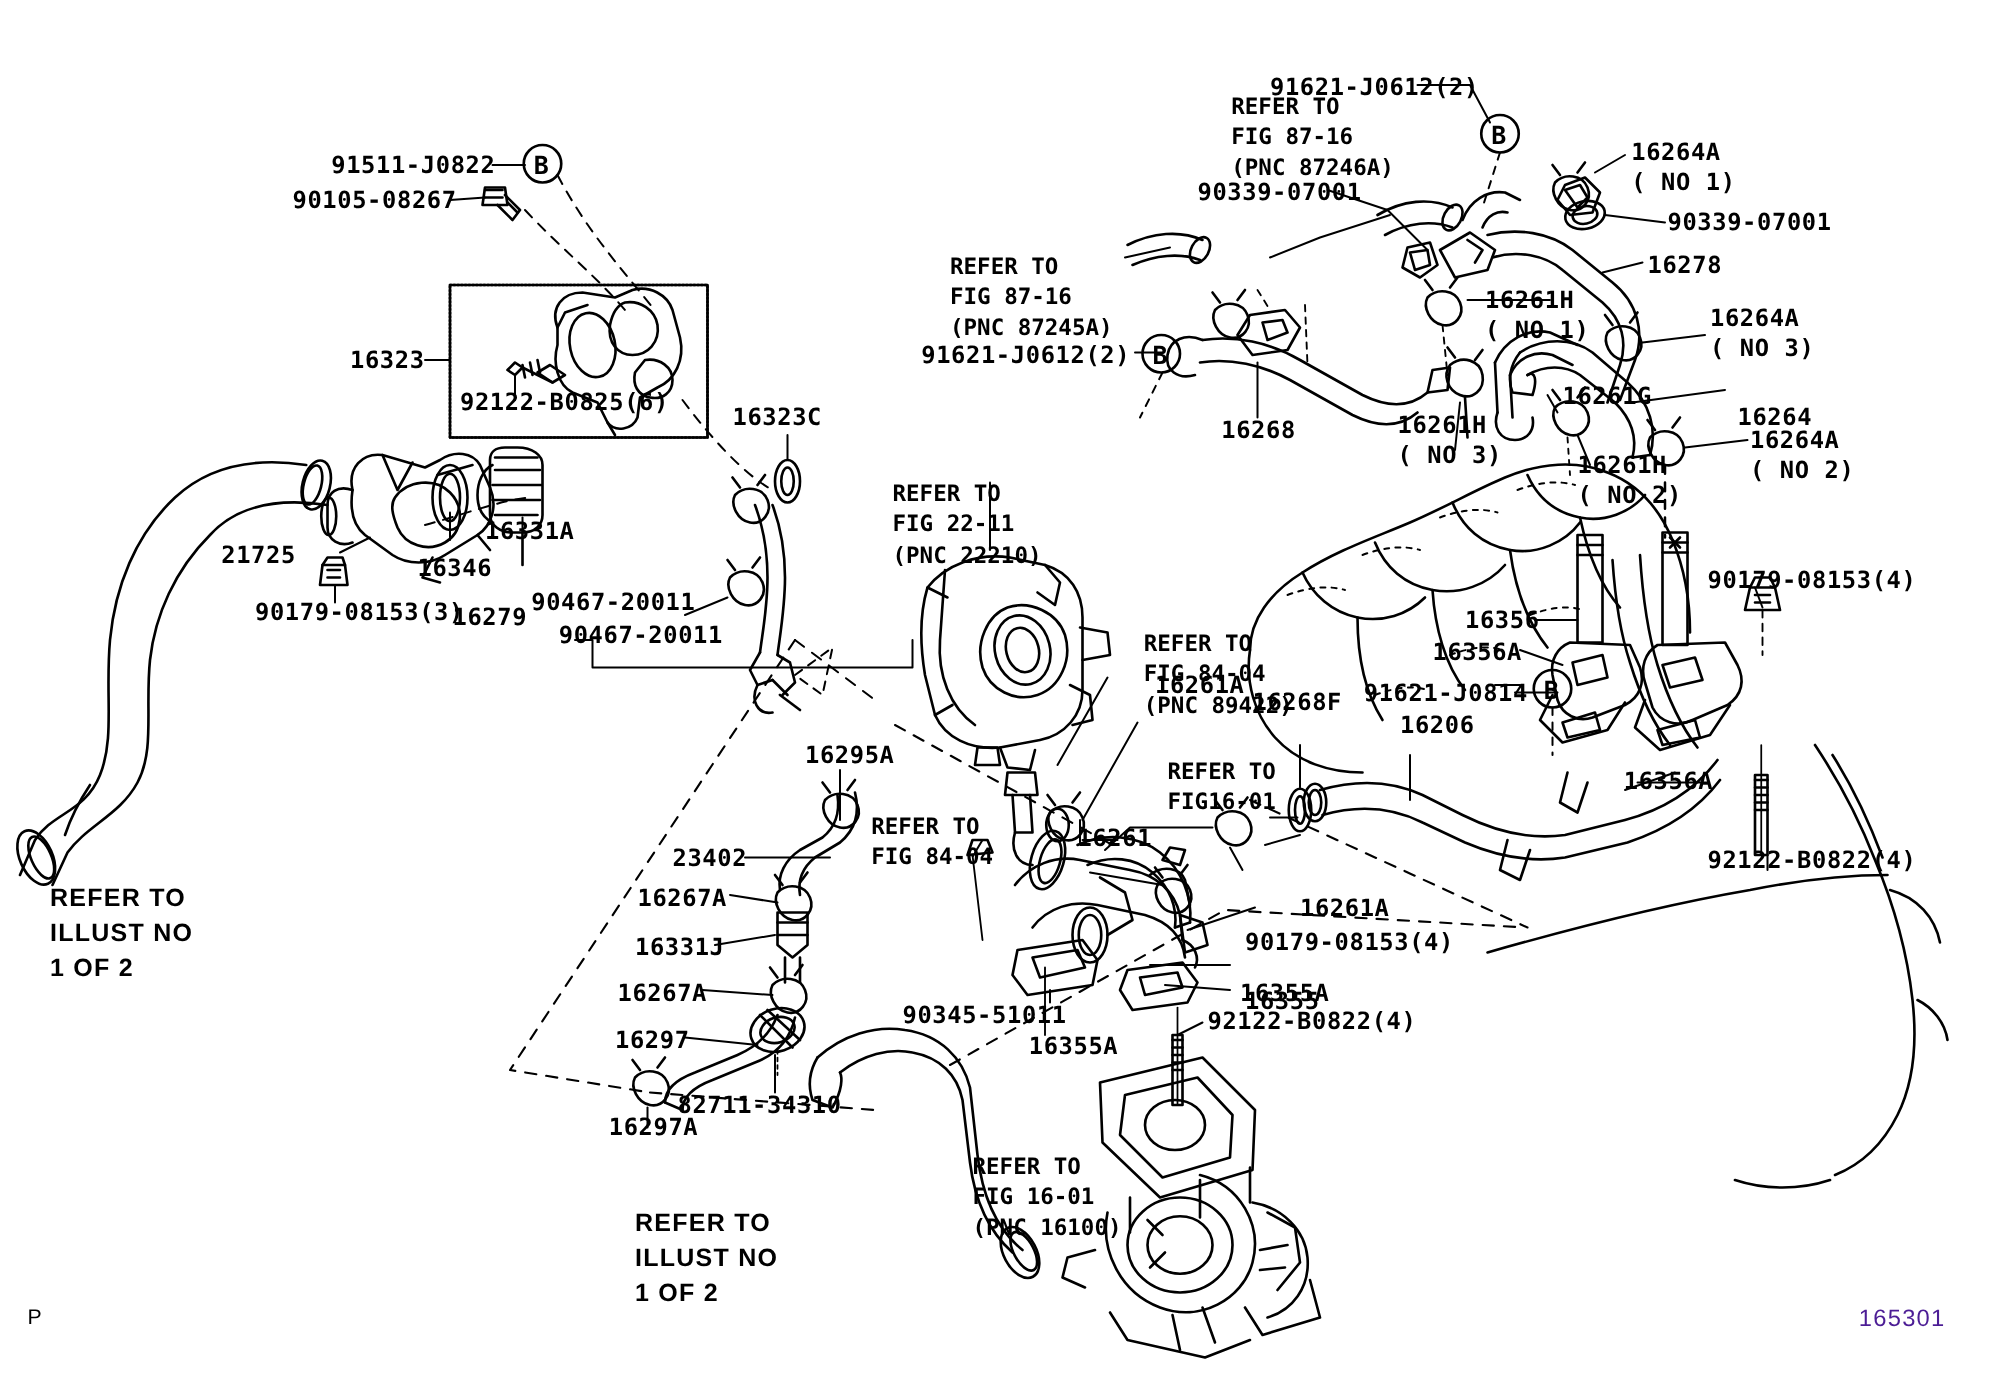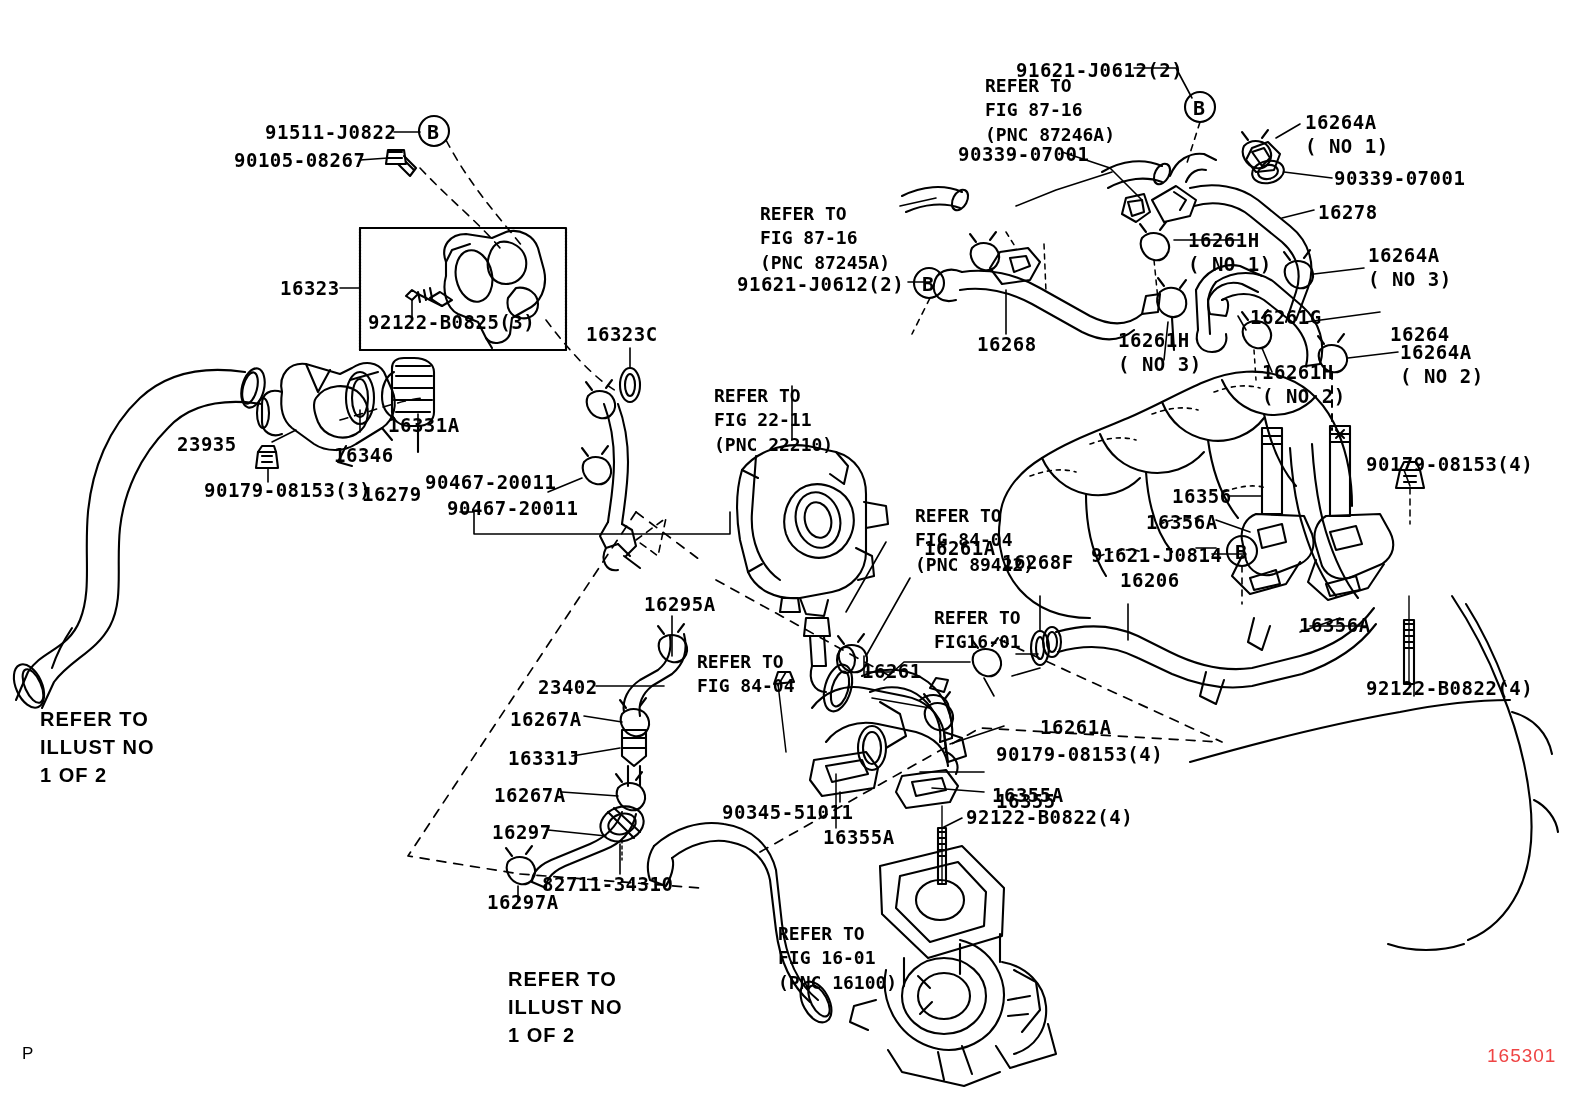--- a/index.html
+++ b/index.html
@@ -44,21 +44,21 @@
     position:absolute;
     font-family:"Liberation Sans","DejaVu Sans",sans-serif;
     font-size:17px;
     color:#000;
   }
   .dnum{
     position:absolute;
     font-family:"Liberation Sans","DejaVu Sans",sans-serif;
     font-size:19px;
     letter-spacing:1px;
-    color:#ef4444;
+    color:#4c1d95;
   }
 </style>
 </head>
 <body>
 
 <div id="sheet">
 
   <svg id="artwork" viewBox="0 0 1592 1099" xmlns="http://www.w3.org/2000/svg">
     <g fill="none" stroke="#000" stroke-width="2.1" stroke-linecap="round" stroke-linejoin="round">
 
@@ -505,23 +505,23 @@
   </svg>
 
   <div class="lbl" style="left:427px;top:120px;font-size:20px;">B</div>
   <div class="lbl" style="left:1193px;top:96px;font-size:20px;">B</div>
   <div class="lbl" style="left:922px;top:272px;font-size:20px;">B</div>
   <div class="lbl" style="left:1235px;top:540px;font-size:20px;">B</div>
 
   <div class="lbl" style="left:265px;top:120px;">91511-J0822</div>
   <div class="lbl" style="left:234px;top:148px;">90105-08267</div>
   <div class="lbl" style="left:280px;top:276px;">16323</div>
-  <div class="lbl" style="left:368px;top:310px;">92122-B0825(3)</div>
+  <div class="lbl" style="left:368px;top:310px;">92122-B0825(6)</div>
   <div class="lbl" style="left:586px;top:322px;">16323C</div>
-  <div class="lbl" style="left:177px;top:432px;">23935</div>
+  <div class="lbl" style="left:177px;top:432px;">21725</div>
   <div class="lbl" style="left:334px;top:443px;">16346</div>
   <div class="lbl" style="left:388px;top:413px;">16331A</div>
   <div class="lbl" style="left:204px;top:478px;">90179-08153(3)</div>
   <div class="lbl" style="left:362px;top:482px;">16279</div>
   <div class="lbl" style="left:425px;top:470px;">90467-20011</div>
   <div class="lbl" style="left:447px;top:496px;">90467-20011</div>
 
   <div class="lbl" style="left:644px;top:592px;">16295A</div>
   <div class="lbl" style="left:538px;top:675px;">23402</div>
   <div class="lbl" style="left:510px;top:707px;">16267A</div>

